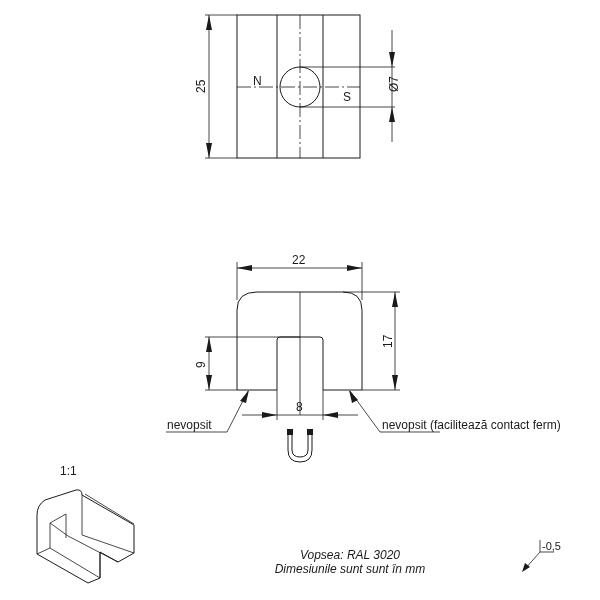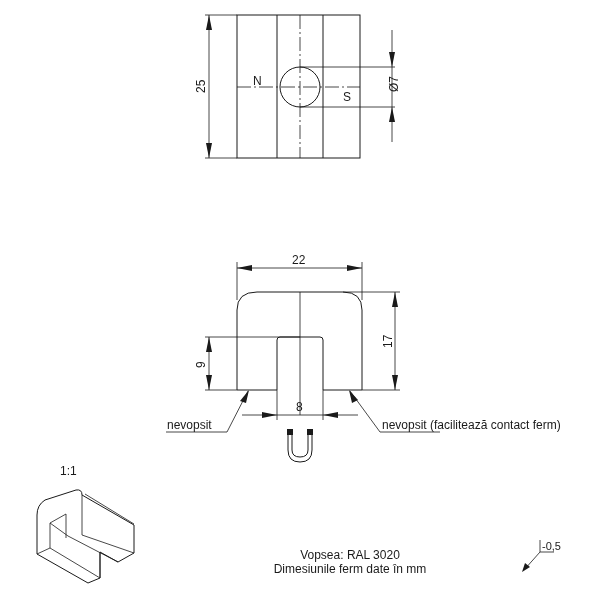--- a/index.html
+++ b/index.html
@@ -110,16 +110,16 @@
 
   <g>
     <line x1="540" y1="540" x2="540" y2="552" class="thin"></line>
     <line x1="540" y1="552" x2="554" y2="552" class="thin"></line>
     <line x1="540" y1="552" x2="524" y2="570" class="thin"></line>
     <polygon points="522,572 525,563 530,567" class="ar"></polygon>
     <text class="txt" font-size="11" x="542" y="550">-0,5</text>
   </g>
 </svg>
 
-<div class="note" style="left:250px; top:548px; width:200px;">
+<div class="note" style="left:250px; top:548px; width:200px;font-style:italic;">
   <div>Vopsea: RAL 3020</div>
-  <div>Dimesiunile ferm date în mm</div>
+  <div>Dimesiunile sunt sunt în mm</div>
 </div>
 
 </body></html>

